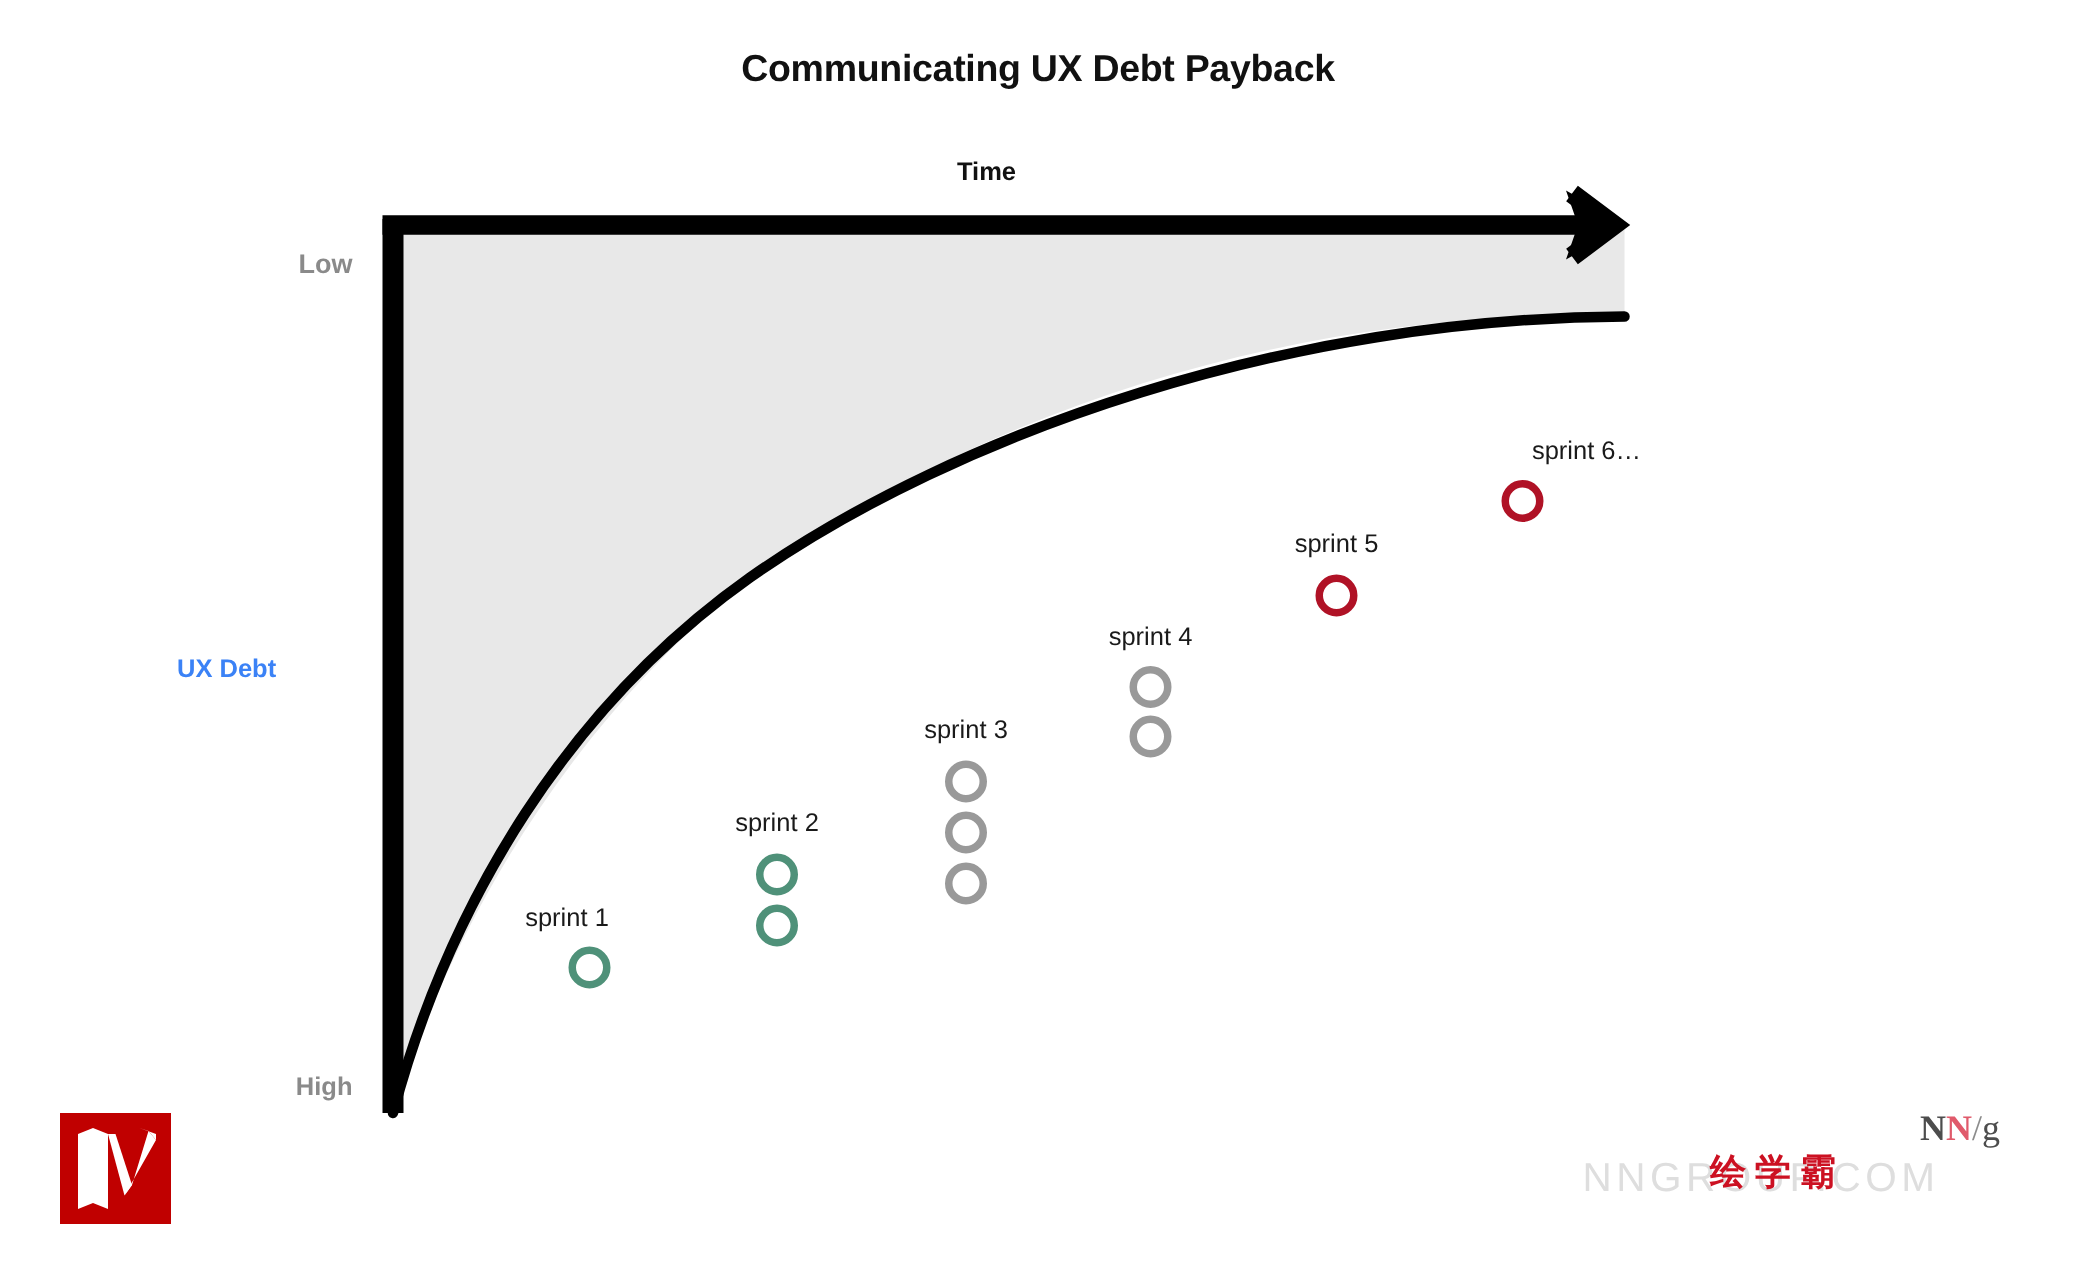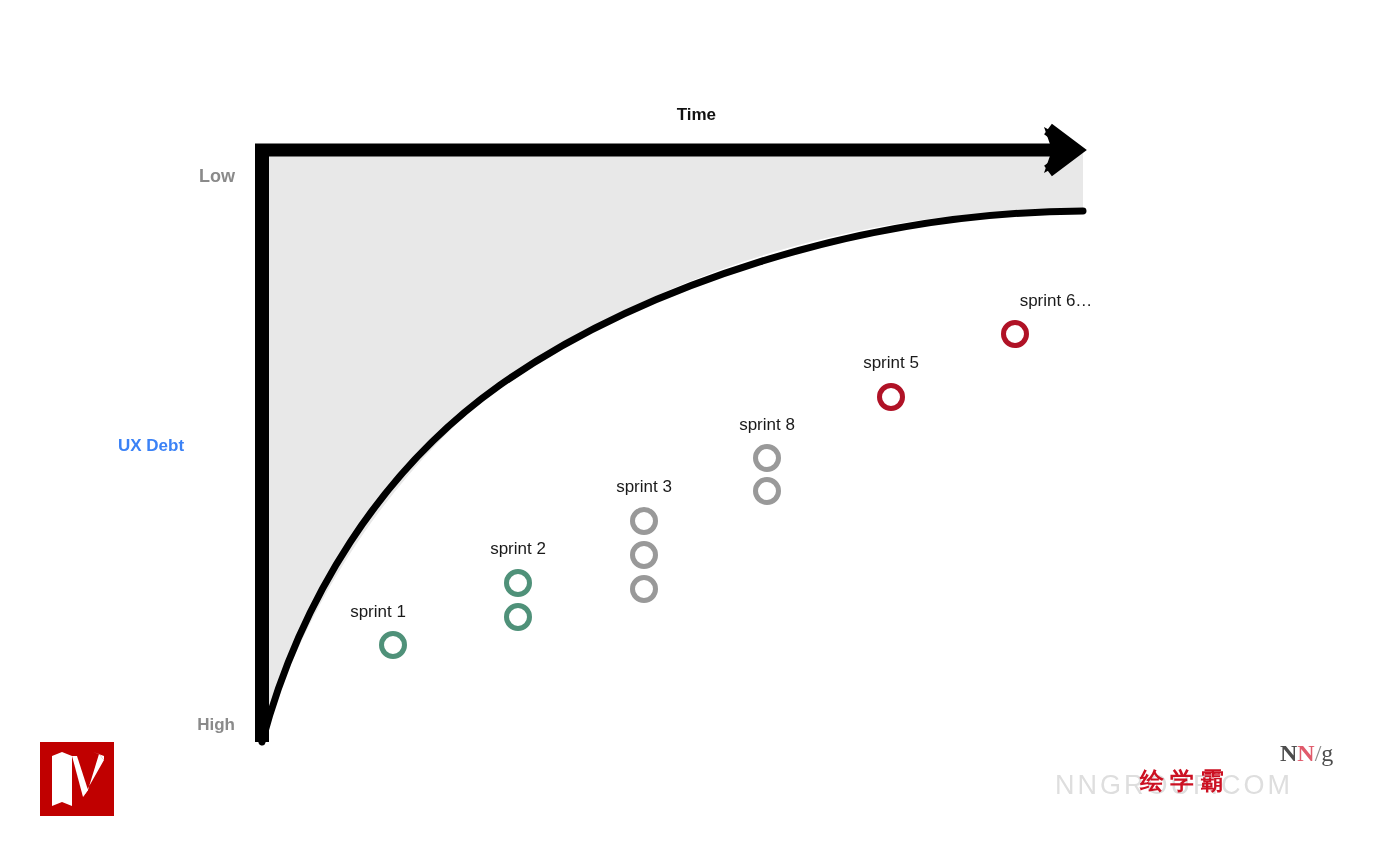--- a/index.html
+++ b/index.html
@@ -24,24 +24,24 @@
     top: 32px;
     width: 1384px;
     text-align: center;
     font-size: 25px;
     font-weight: bold;
     color: #111111;
     letter-spacing: -0.2px;
   }
   .axis-label-time {
     position: absolute;
-    left: 596px;
+    left: 638px;
     top: 105px;
     width: 120px;
-    text-align: right;
+    text-align: left;
     font-size: 17px;
     font-weight: bold;
     color: #111111;
   }
   .axis-label-ydebt {
     position: absolute;
     left: 118px;
     top: 436px;
     width: 120px;
     text-align: left;
@@ -125,20 +125,21 @@
     width: 74px;
     height: 74px;
     background: #c00000;
   }
 </style>
 </head>
 <body>
 
 <div id="canvas">
 
+  <div class="chart-title">Communicating UX Debt Payback</div>
 
   <div class="axis-label-time">Time</div>
   <div class="axis-label-ydebt">UX Debt</div>
   <div class="tick-low">Low</div>
   <div class="tick-high">High</div>
 
   <svg id="plot-svg" width="1384" height="844">
 
     <path id="region-path" fill="#e8e8e8" stroke="none" d="M 262,742 L 262,152 L 1083,152 L 1083,211 C 900,206 700,252 520,370 C 400,460 310,590 262,742 Z"></path>
 
@@ -155,26 +156,26 @@
   <div id="series-layer">
       <div class="sprint-label" style="left: 308px; top: 602px; width: 140px;">sprint 1</div>
       <div class="marker" style="width: 28px; height: 28px; left: 379px; top: 631px; border: 5px solid rgb(79, 145, 121);"></div>
       <div class="sprint-label" style="left: 448px; top: 539px; width: 140px;">sprint 2</div>
       <div class="marker" style="width: 28px; height: 28px; left: 504px; top: 569px; border: 5px solid rgb(79, 145, 121);"></div>
       <div class="marker" style="width: 28px; height: 28px; left: 504px; top: 603px; border: 5px solid rgb(79, 145, 121);"></div>
       <div class="sprint-label" style="left: 574px; top: 477px; width: 140px;">sprint 3</div>
       <div class="marker" style="width: 28px; height: 28px; left: 630px; top: 507px; border: 5px solid rgb(153, 153, 153);"></div>
       <div class="marker" style="width: 28px; height: 28px; left: 630px; top: 541px; border: 5px solid rgb(153, 153, 153);"></div>
       <div class="marker" style="width: 28px; height: 28px; left: 630px; top: 575px; border: 5px solid rgb(153, 153, 153);"></div>
-      <div class="sprint-label" style="left: 697px; top: 415px; width: 140px;">sprint 8</div>
+      <div class="sprint-label" style="left: 697px; top: 415px; width: 140px;">sprint 4</div>
       <div class="marker" style="width: 28px; height: 28px; left: 753px; top: 444px; border: 5px solid rgb(153, 153, 153);"></div>
       <div class="marker" style="width: 28px; height: 28px; left: 753px; top: 477px; border: 5px solid rgb(153, 153, 153);"></div>
       <div class="sprint-label" style="left: 821px; top: 353px; width: 140px;">sprint 5</div>
       <div class="marker" style="width: 28px; height: 28px; left: 877px; top: 383px; border: 5px solid rgb(176, 18, 38);"></div>
-      <div class="sprint-label" style="left: 986px; top: 291px; width: 140px;">sprint 6…</div>
+      <div class="sprint-label" style="left: 954px; top: 291px; width: 140px; text-align: right;">sprint 6…</div>
       <div class="marker" style="width: 28px; height: 28px; left: 1001px; top: 320px; border: 5px solid rgb(176, 18, 38);"></div>
     </div>
 
   <div class="wm-nng">NNGROUP.COM</div>
   <div class="wm-cn">绘学霸</div>
 
   <div class="nng-logo">
     <span class="n1">N</span><span class="n2">N</span><span class="slash">/</span><span class="g">g</span>
   </div>
 

